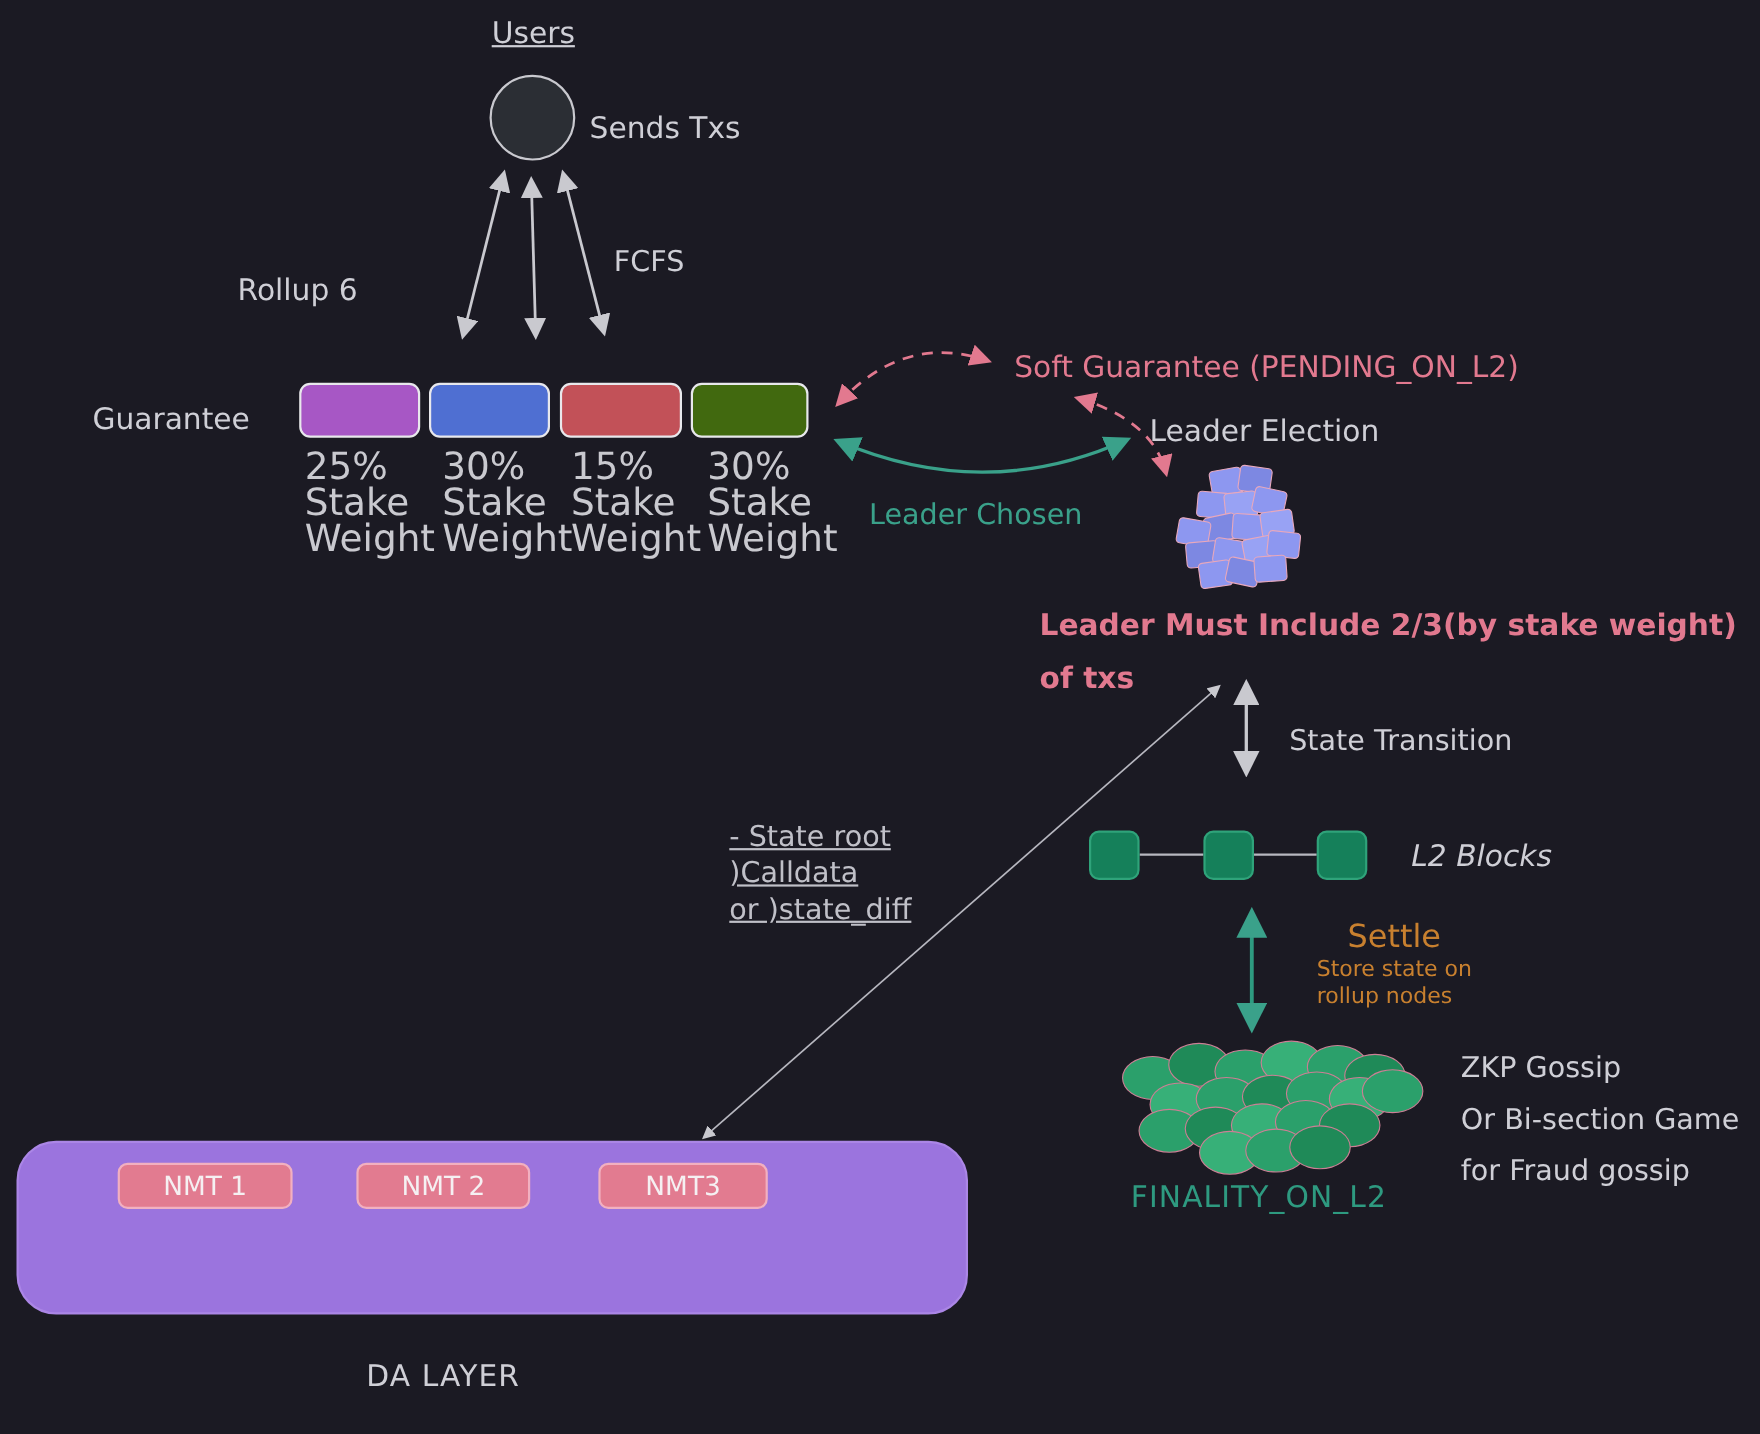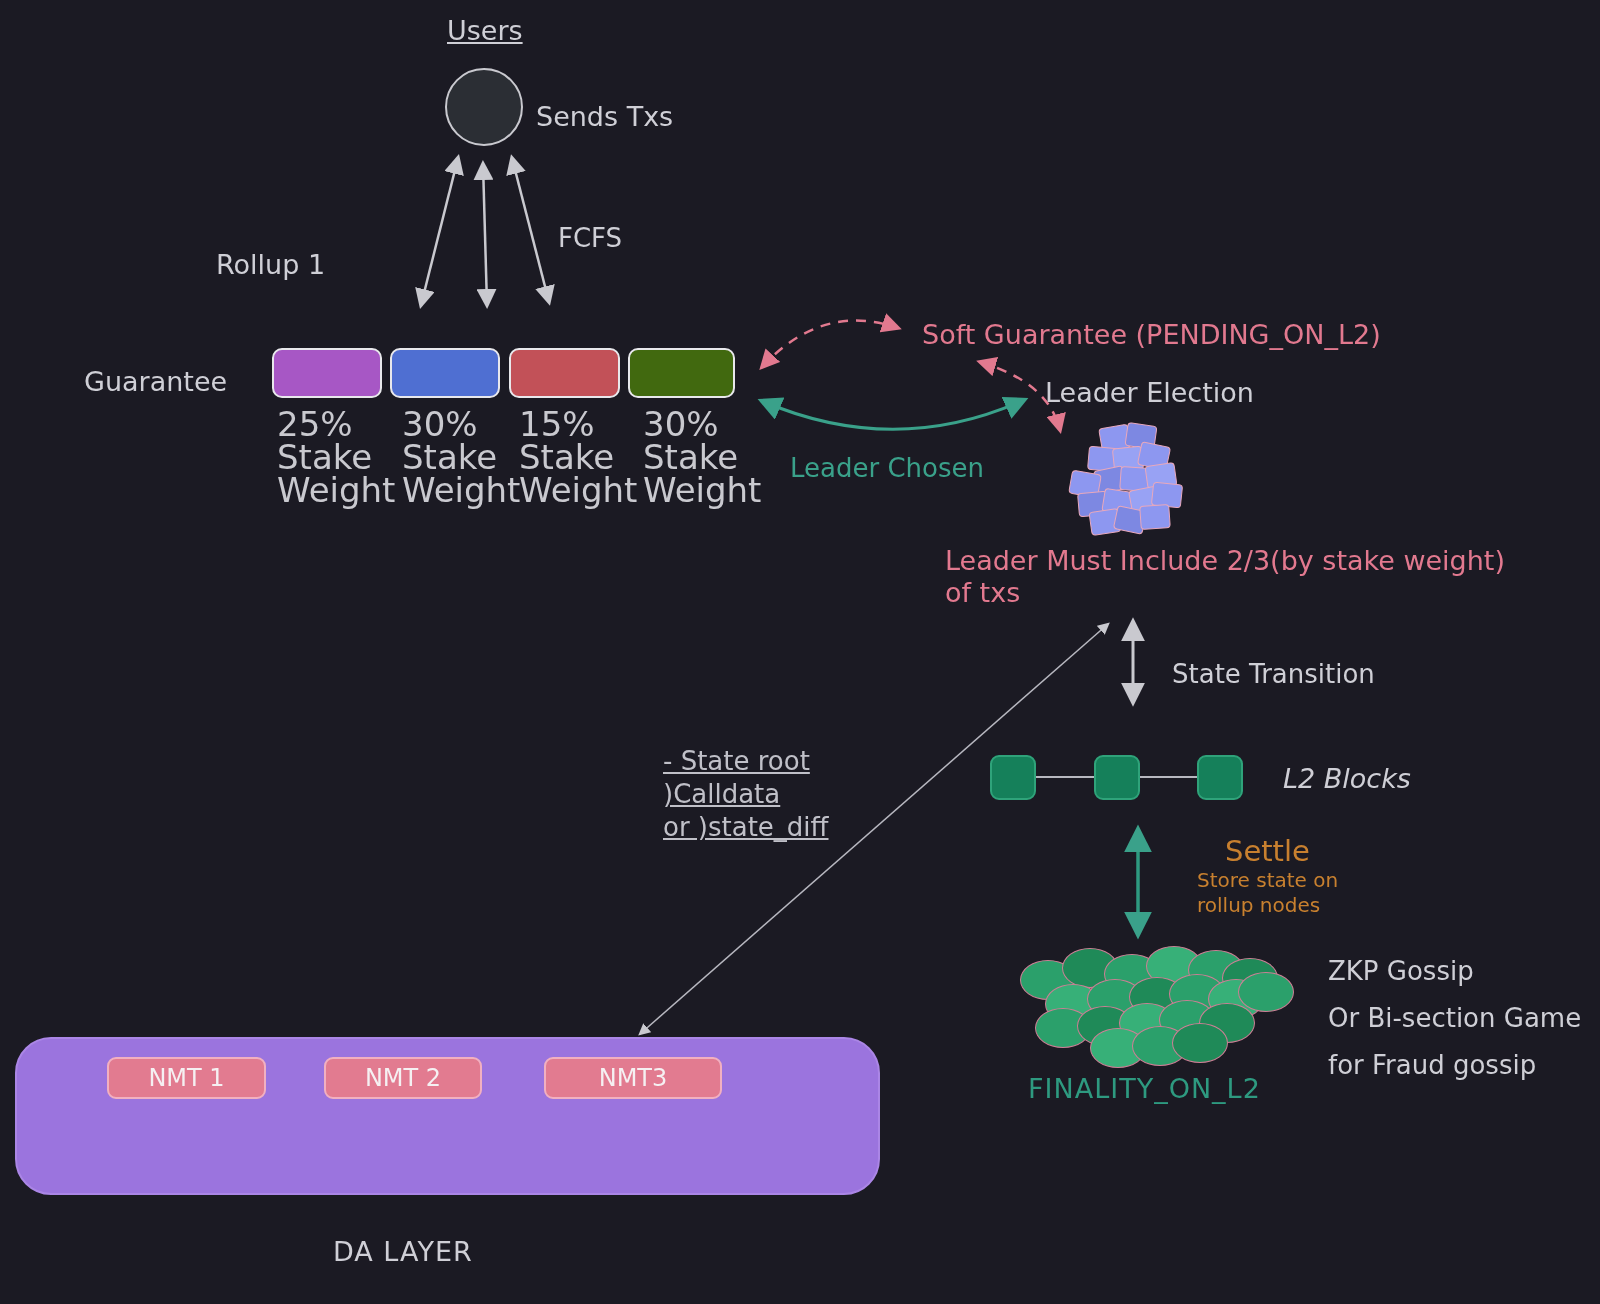--- a/index.html
+++ b/index.html
@@ -85,21 +85,21 @@
   <line x1="1138" y1="830" x2="1138" y2="934" stroke="#2e9a80" stroke-width="3.5" marker-start="url(#mt)" marker-end="url(#mt)"></line>
 
   <line x1="1036" y1="777" x2="1094" y2="777" stroke="#b8b8c0" stroke-width="2"></line>
   <line x1="1140" y1="777" x2="1197" y2="777" stroke="#b8b8c0" stroke-width="2"></line>
 </svg>
 
 <div class="txt f27 light" style="left:447px;top:14px;text-decoration:underline;">Users</div>
 <div class="users-circle"></div>
 <div class="txt f27 light" style="left:536px;top:100px;">Sends Txs</div>
 <div class="txt f26 light" style="left:558px;top:222px;">FCFS</div>
-<div class="txt f27 light" style="left:216px;top:248px;">Rollup 1</div>
+<div class="txt f27 light" style="left:216px;top:248px;">Rollup 6</div>
 
 <div class="txt f27 light" style="left:84px;top:365px;">Guarantee</div>
 
 <div class="seq-box" style="left:272px;width:110px;background:#a757c5;"></div>
 <div class="seq-box" style="left:390px;width:110px;background:#4f6fd2;"></div>
 <div class="seq-box" style="left:509px;width:111px;background:#c25158;"></div>
 <div class="seq-box" style="left:628px;width:107px;background:#41690f;"></div>
 
 <div class="stake" style="left:277px;">25%
 Stake
@@ -130,21 +130,21 @@
   <div class="cube" style="left:1070px;top:472px;transform:rotate(10deg);"></div>
   <div class="cube" style="left:1078px;top:492px;transform:rotate(-5deg);background:#7d88e2;"></div>
   <div class="cube" style="left:1103px;top:490px;transform:rotate(9deg);"></div>
   <div class="cube" style="left:1130px;top:488px;transform:rotate(-11deg);background:#98a2f4;"></div>
   <div class="cube" style="left:1152px;top:483px;transform:rotate(6deg);"></div>
   <div class="cube" style="left:1090px;top:510px;transform:rotate(-8deg);"></div>
   <div class="cube" style="left:1115px;top:508px;transform:rotate(12deg);background:#7d88e2;"></div>
   <div class="cube" style="left:1140px;top:505px;transform:rotate(-4deg);"></div>
 </div>
 
-<div class="txt f27 pink" style="left:945px;top:545px;line-height:32px;">Leader Must Include 2/3(by stake weight)
+<div class="txt f27 pink" style="left:945px;top:545px;line-height:48px;font-weight:bold;">Leader Must Include 2/3(by stake weight)
 of txs</div>
 <div class="txt f26 light" style="left:1172px;top:658px;">State Transition</div>
 <div class="txt f26 light" style="left:663px;top:745px;line-height:33px;color:#c0c0c8;text-decoration:underline;">- State root
 )Calldata
 or )state_diff</div>
 
 <div class="l2sq" style="left:990px;"></div>
 <div class="l2sq" style="left:1094px;"></div>
 <div class="l2sq" style="left:1197px;"></div>
 <div class="txt f27 light" style="left:1283px;top:762px;font-style:italic;">L2 Blocks</div>
@@ -181,16 +181,16 @@
 for Fraud gossip</div>
 <div class="txt f27 finality" style="left:1028px;top:1072px;letter-spacing:1px;">FINALITY_ON_L2</div>
 
 <div class="da-layer"></div>
 <div class="nmt" style="left:107px;width:159px;">
   <span>NMT 1</span>
 </div>
 <div class="nmt" style="left:324px;width:158px;">
   <span>NMT 2</span>
 </div>
-<div class="nmt" style="left:544px;width:178px;">
+<div class="nmt" style="left:544px;width:154px;">
   <span>NMT3</span>
 </div>
 <div class="txt f27 light" style="left:333px;top:1235px;letter-spacing:1px;">DA LAYER</div>
 
 </body></html>

